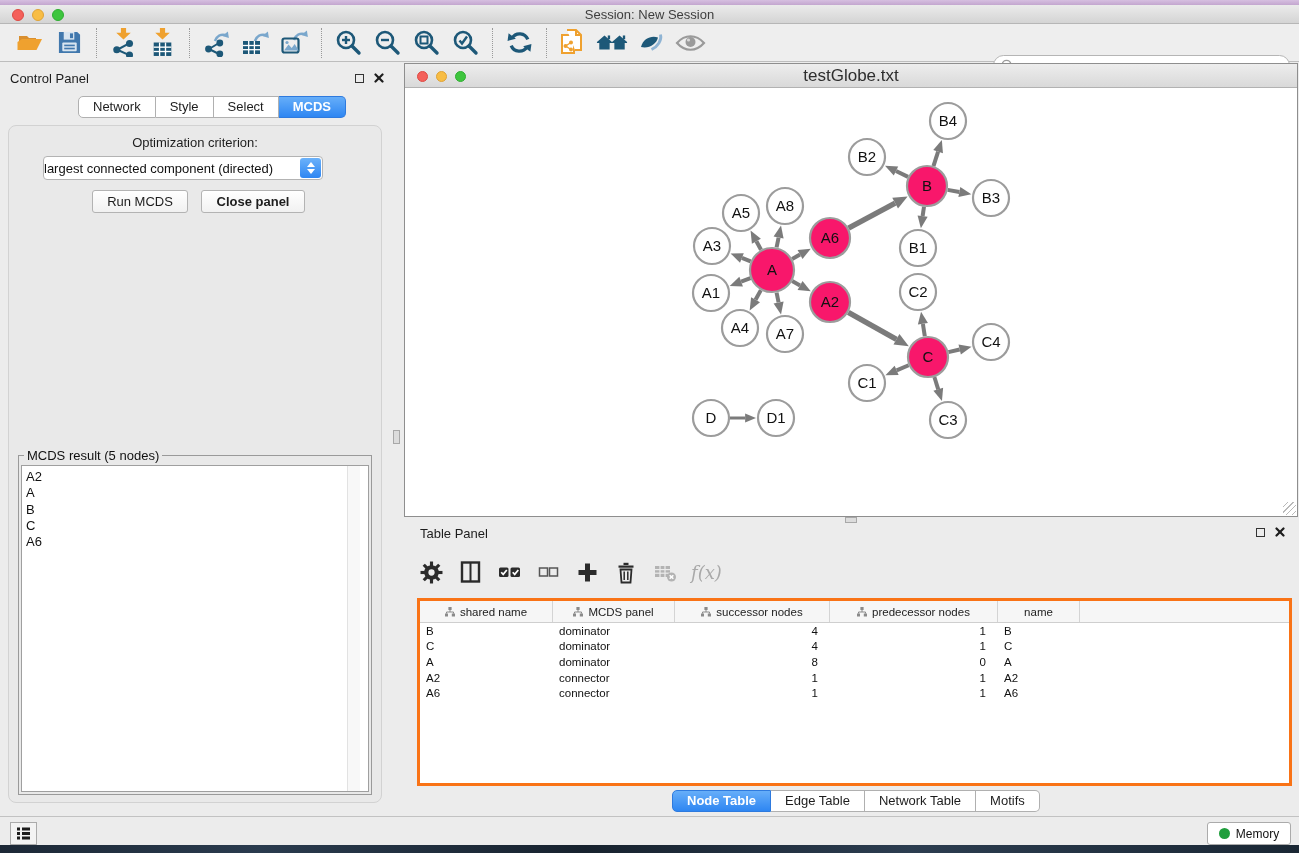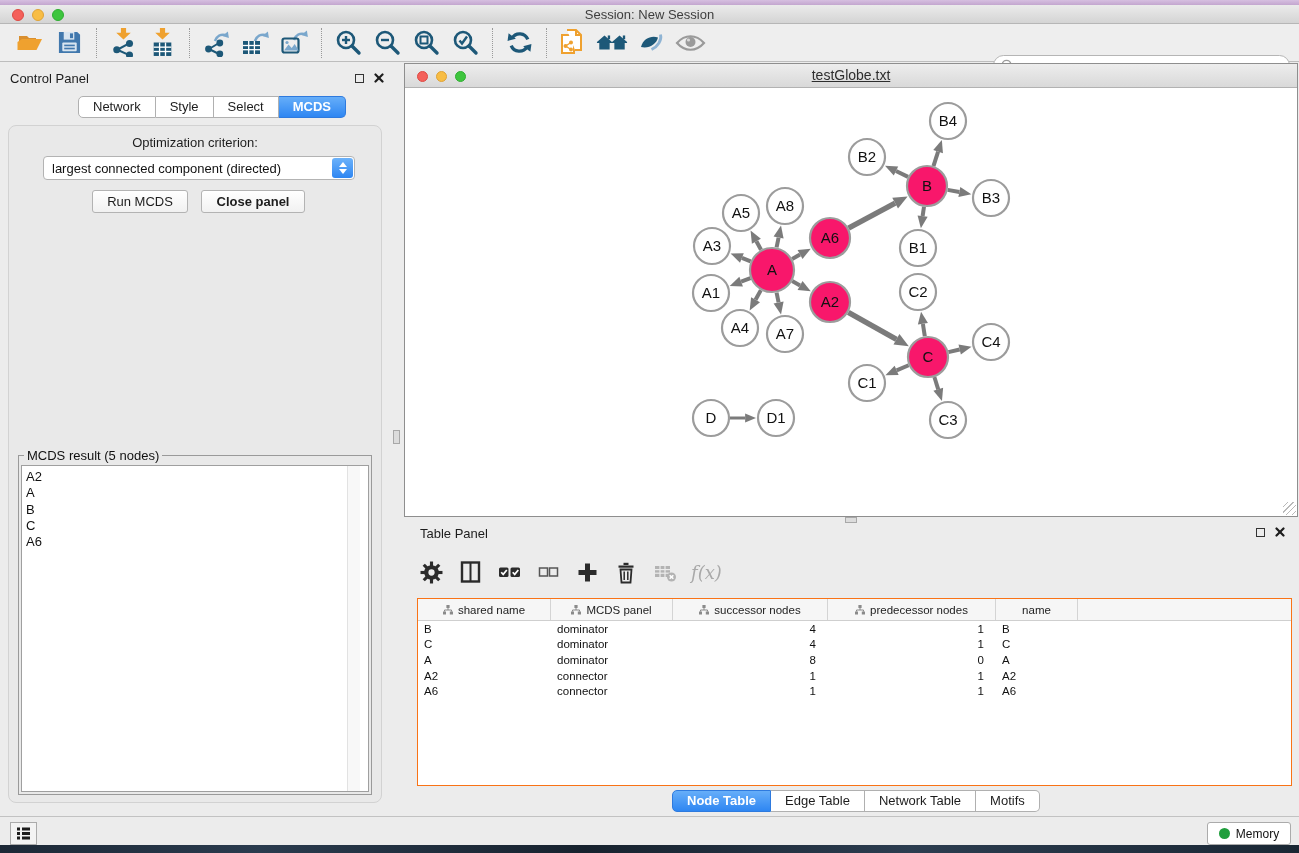--- a/index.html
+++ b/index.html
@@ -40,23 +40,23 @@
   .seg-tabs { position:absolute; display:flex; height:22px; font-size:13px; }
   #cp-tabs { top:96px; left:78px; }
   .seg-tab { background:#fff; border:1px solid #b0b0b0; border-left:none; color:#1d1d1d;
     padding:0 14px; line-height:20px; font-weight:500; }
   .seg-tab:first-child { border-left:1px solid #b0b0b0; border-radius:5px 0 0 5px; }
   .seg-tab:last-child { border-radius:0 5px 5px 0; }
   .seg-tab.active { background:linear-gradient(#66aef9,#2e86f2); border-color:#2e7ade; color:#fff;font-weight:bold; }
   #cp-body { left:8px; top:125px; width:374px; height:678px; background:#e9e9e9;
     border:1px solid #d2d2d2; border-radius:8px; }
   #opt-label { left:0; top:135px; width:390px; text-align:center; font-size:13px; color:#1d1d1d; }
-  #criterion { left:43px; top:156px; width:312px; height:24px; background:#fff;
+  #criterion { left:43px; top:156px; width:280px; height:24px; background:#fff;
     border:1px solid #b3b3b3; border-radius:4px; font-size:13px; color:#111;
-    display:flex; align-items:center; padding-left:8px; }
+    display:flex; align-items:center; }
   #criterion .stepper { position:absolute; right:1px; top:1px; width:21px; height:20px;
     background:linear-gradient(#6cb2fa,#2e86f2); border-radius:3px; display:flex;
     flex-direction:column; align-items:center; justify-content:center; gap:2px; }
   .chev-up { width:0;height:0;border-left:4px solid transparent;border-right:4px solid transparent;border-bottom:5px solid #fff; }
   .chev-dn { width:0;height:0;border-left:4px solid transparent;border-right:4px solid transparent;border-top:5px solid #fff; }
   .push-btn { position:absolute; height:23px; background:linear-gradient(#ffffff,#f1f1f1);
     border:1px solid #b3b3b3; border-radius:3px; font-size:13px; color:#1d1d1d;
     display:flex; align-items:center; justify-content:center; }
   #run-btn { left:92px; top:190px; width:96px; }
   #closepanel-btn { left:201px; top:190px; width:104px;font-weight:bold; }
@@ -73,36 +73,36 @@
   #vsplit { left:390px; top:62px; width:14px; height:754px; background:#ececec; }
   #vsplit .grip { position:absolute; left:3px; top:368px; width:7px; height:14px;
     background:#dcdcdc; border:1px solid #a8a8a8; }
   #hsplit-grip { left:845px; top:517px; width:12px; height:6px; background:#dcdcdc; border:1px solid #a8a8a8; }
 
   
   #netwin { left:404px; top:63px; width:894px; height:454px; border:1px solid #8e8e8e;
     background:#fff; }
   #net-titlebar { position:absolute; left:0; top:0; width:100%; height:24px;
     background:linear-gradient(#ededed,#d9d9d9); border-bottom:1px solid #b2b2b2; }
-  #net-title { width:100%; text-align:center; line-height:23px; font-size:14px; color:#2e2e2e;text-decoration:underline; }
+  #net-title { width:100%; text-align:center; line-height:23px; font-size:17px; color:#2e2e2e; }
   #net-lights { left:12px; top:7px; }
   #net-lights .light { width:11px; height:11px; }
   #net-canvas { position:absolute; left:0; top:24px; right:0; bottom:0; background:#fff; }
   #resize-grip { position:absolute; right:1px; bottom:1px; width:13px; height:13px;
     background:repeating-linear-gradient(135deg,transparent 0 3px,#b9b9b9 3px 4px); }
 
   
   #tp-title { left:420px; top:526px; font-size:13px; color:#1d1d1d; }
   #tp-btns { left:1256px; top:527px; }
   #tp-toolbar { left:418px; top:552px; height:40px; display:flex; align-items:center; gap:13px; }
   .tp-ic { width:26px; height:26px; display:flex; align-items:center; justify-content:center; }
   #fx-label { font-family:"DejaVu Serif", serif; font-style:italic; font-size:18px; color:#a9a9a9; }
 
   #node-table { left:417px; top:598px; width:875px; height:188px; background:#fff;
-    border:1px solid #f97316; font-size:11.5px; color:#111; overflow:hidden; }
+    border:3px solid #f97316; font-size:11.5px; color:#111; overflow:hidden; }
   #nt-header { display:flex; height:22px; background:#f6f6f6; border-bottom:1px solid #cfcfcf; }
   .nt-col { display:flex; align-items:center; justify-content:center; gap:5px;
     border-right:1px solid #d4d4d4; height:100%; font-size:11.5px; color:#222; }
   .nt-row { display:flex; height:15.6px; align-items:center; }
   .nt-cell { padding-left:6px; overflow:hidden; white-space:nowrap; }
   .nt-cell.num { text-align:right; padding-right:12px; padding-left:0; }
 
   #nt-tabs { top:790px; left:672px;align-items:flex-end; }
   #nt-tabs .seg-tab { line-height:20px; }
 

